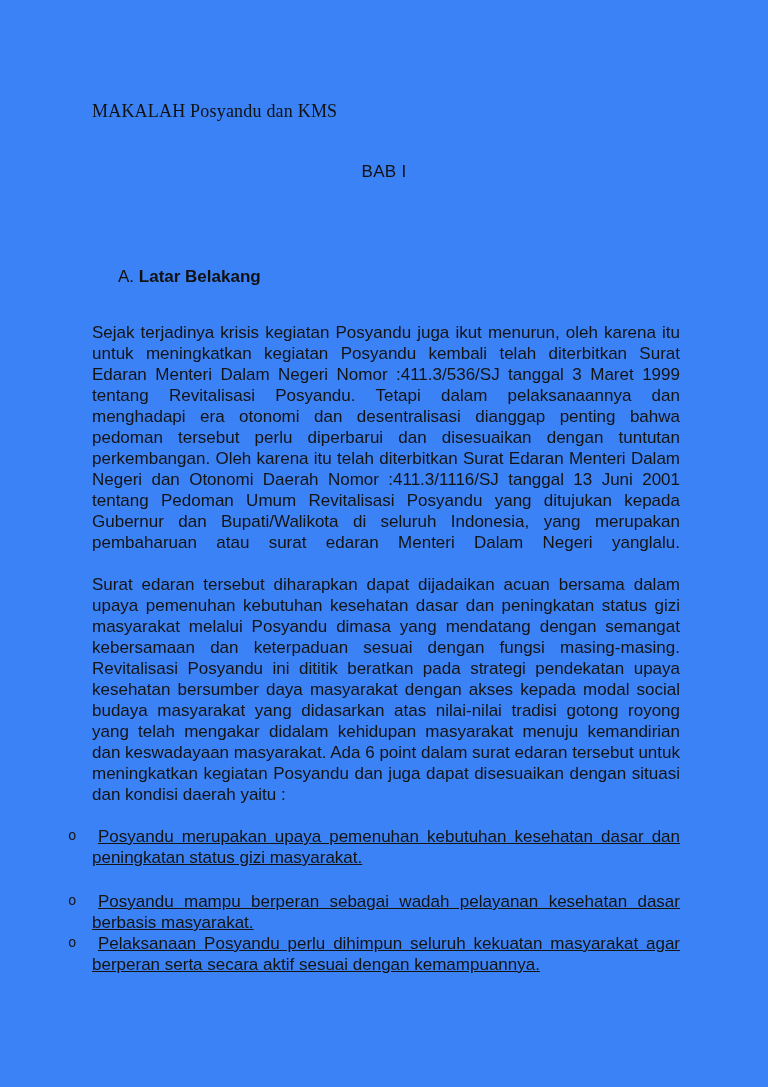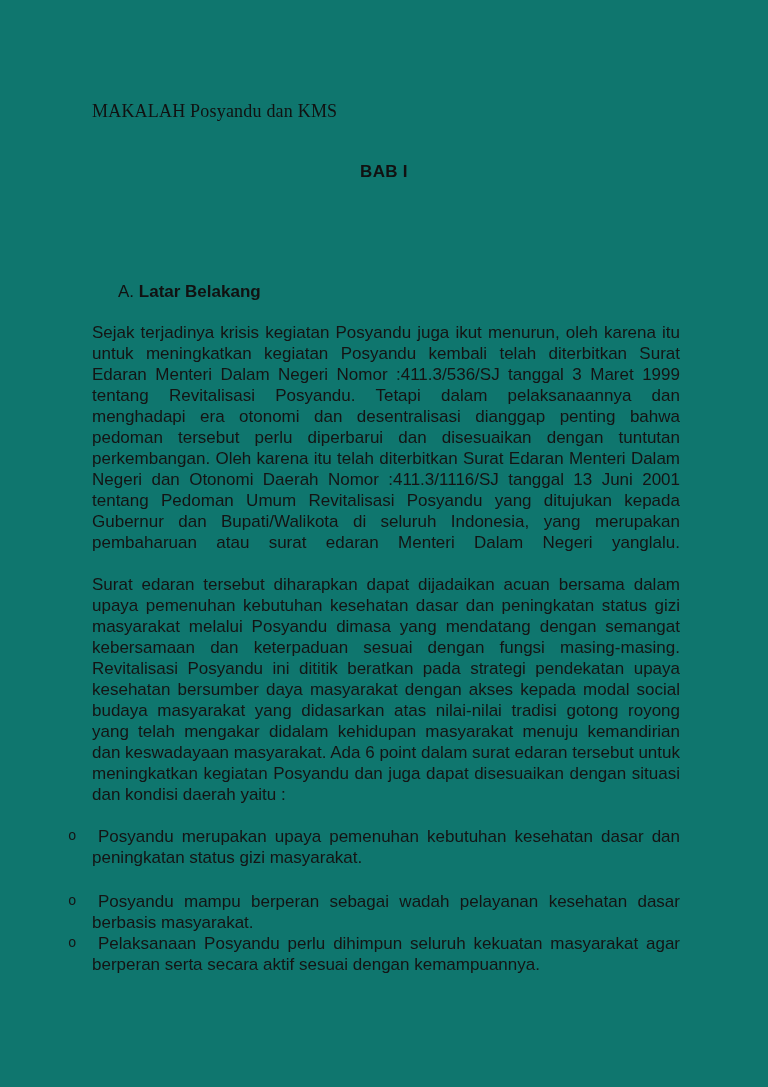--- a/index.html
+++ b/index.html
@@ -1,54 +1,53 @@
 <!DOCTYPE html>
 <html><head>
 <meta charset="utf-8">
 <style>
   * { margin: 0; padding: 0; box-sizing: border-box; }
   html, body { background: #ffffff; }
   .page {
     position: relative;
     width: 768px;
     height: 1087px;
-    background: #0f766e;
+    background: #3b82f6;
     color: #161616;
     font-family: "Liberation Sans", sans-serif;
     overflow: hidden;
   }
   .doc-header {
     position: absolute;
     top: 101px;
     left: 92px;
     font-family: "Liberation Serif", serif;
     font-size: 18px;
     letter-spacing: 0.2px;
     color: #111111;
     white-space: nowrap;
   }
   .chapter-heading {
     position: absolute;
     top: 161px;
     left: 0;
     width: 100%;
     text-align: center;
-    font-weight: bold;
+    font-weight: normal;
     font-size: 17px;
     line-height: 22px;
     letter-spacing: 0.3px;
     color: #111111;
   }
   .section-heading {
     position: absolute;
     top: 267px;
     left: 118px;
     font-size: 17px;
     color: #111111;
-    margin-top: 15px;
   }
   .section-heading .section-title { font-weight: bold; }
   .body-content {
     position: absolute;
     top: 322px;
     left: 92px;
     width: 588px;
     font-size: 17px;
     line-height: 21px;
     color: #141414;
@@ -72,20 +71,21 @@
     width: 24px;
     font-family: "Liberation Mono", monospace;
     font-size: 14px;
     line-height: 21px;
     color: #141414;
   }
   .bullet-text {
     flex: 1 1 auto;
     text-align: justify;
     text-indent: 6px;
+    text-decoration: underline;
   }
 </style>
 </head>
 <body>
 
 <div class="page">
 
   <div class="doc-header">
     <span>MAKALAH Posyandu dan KMS</span>
   </div>

